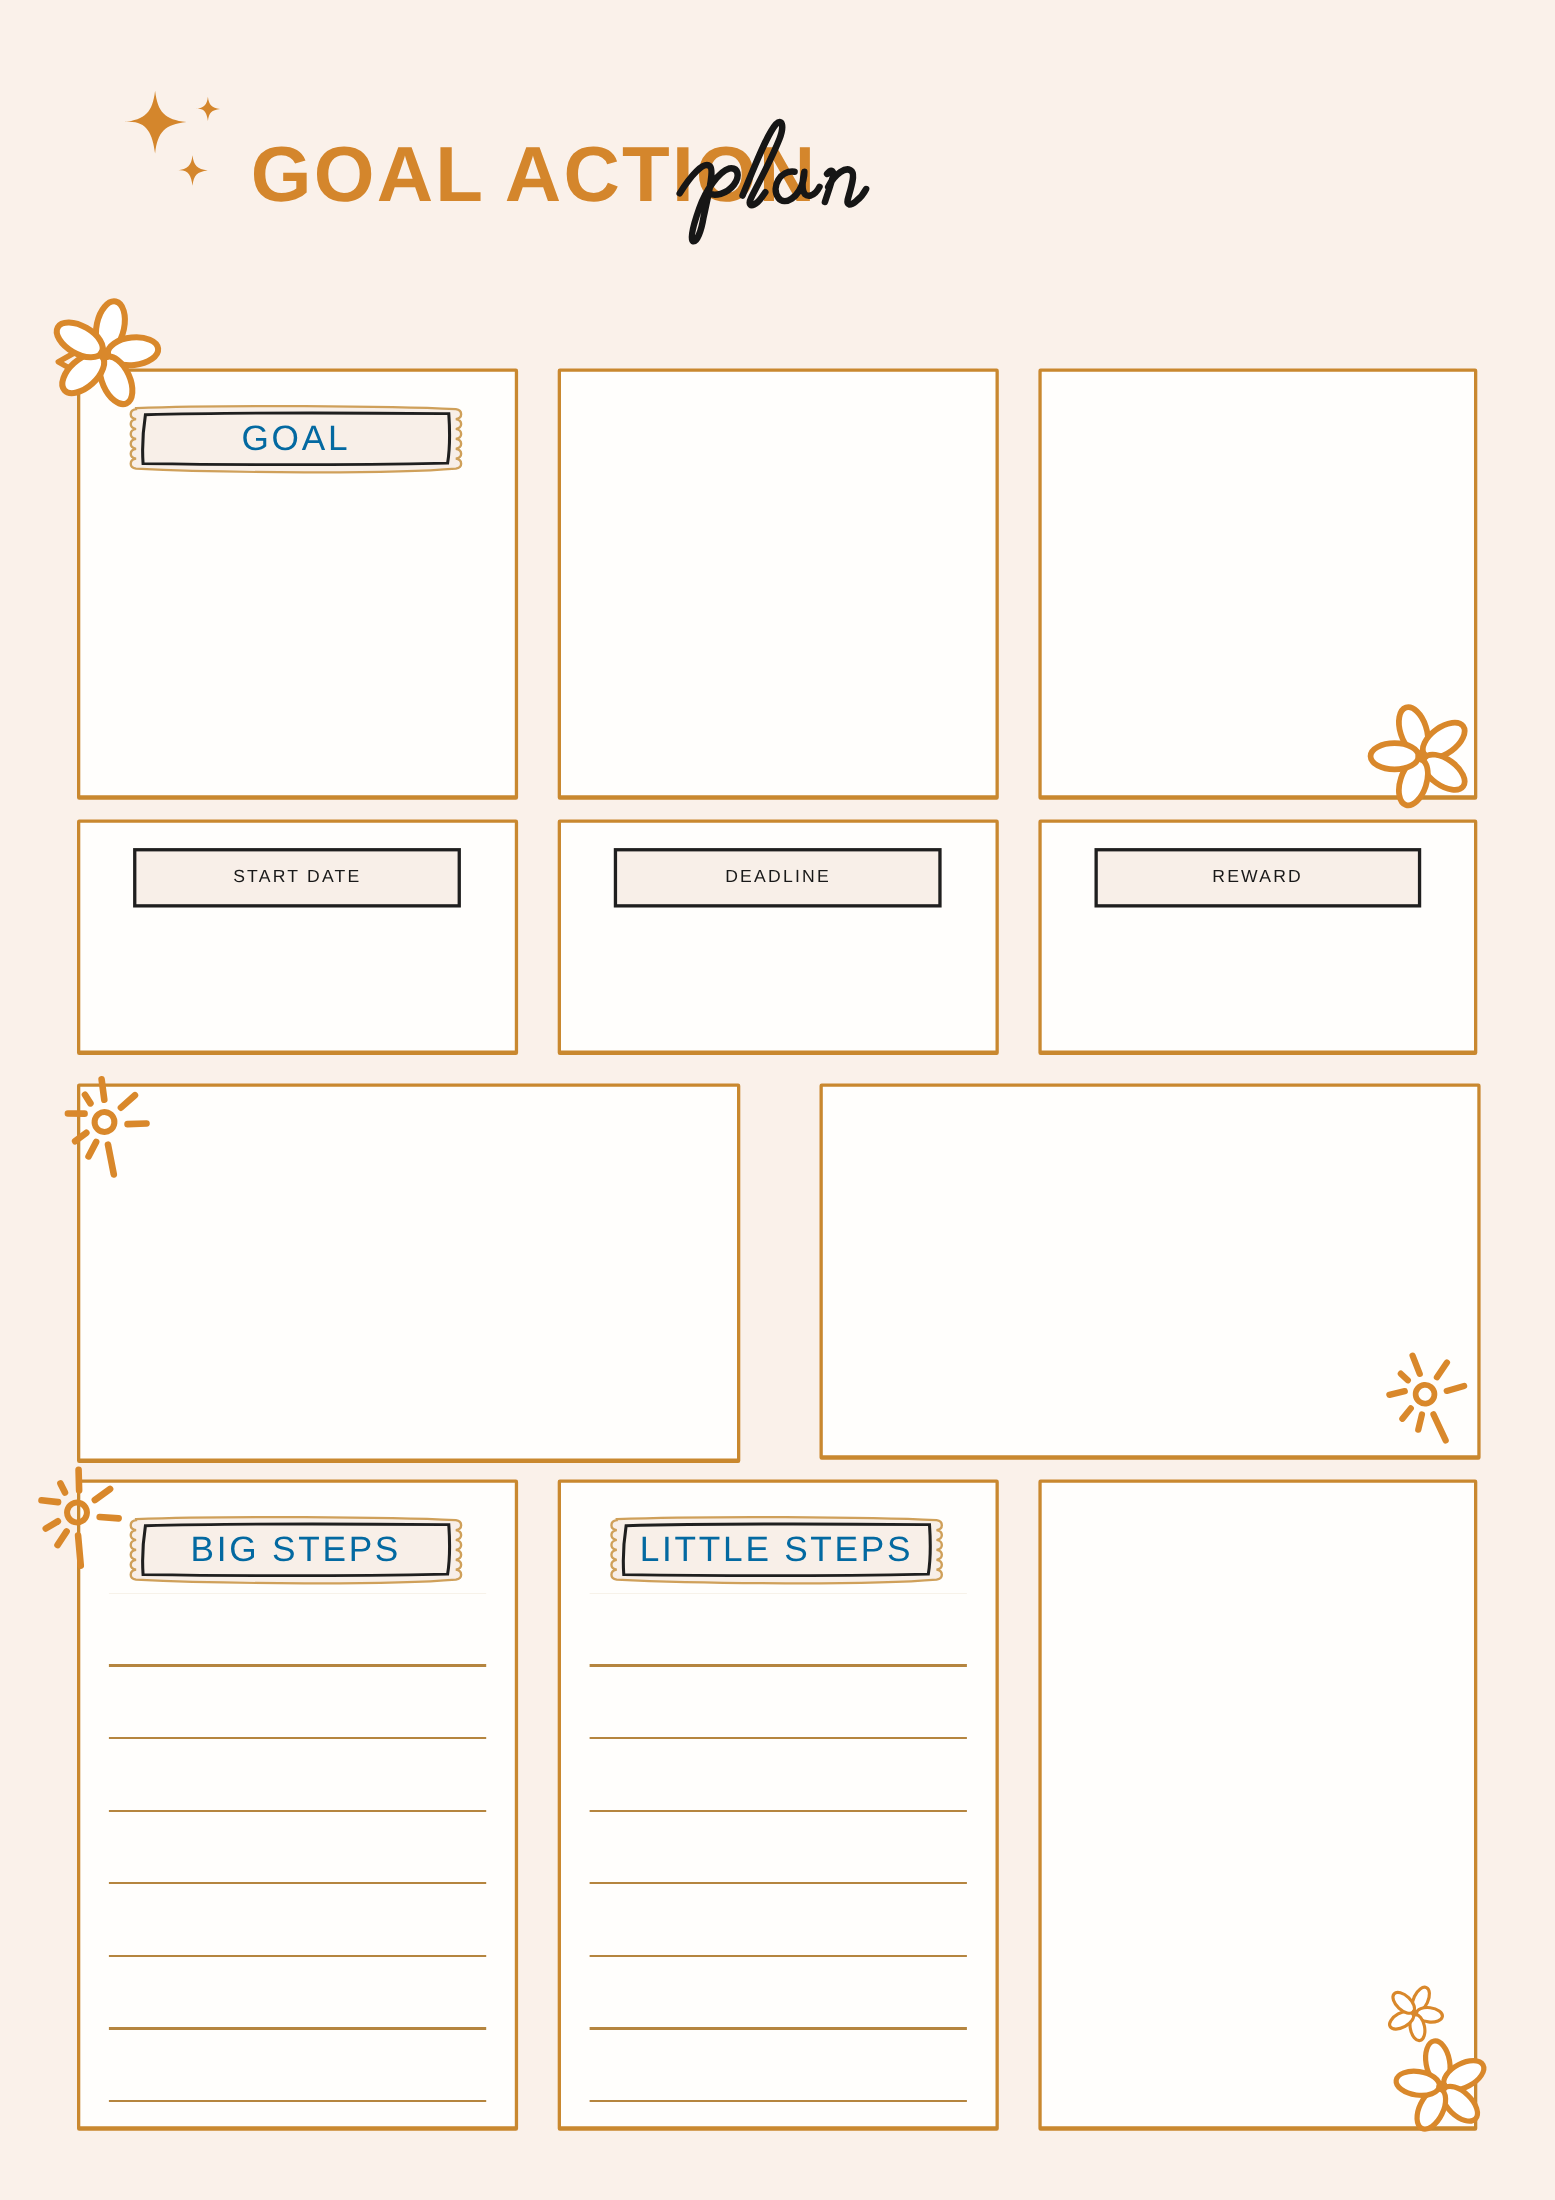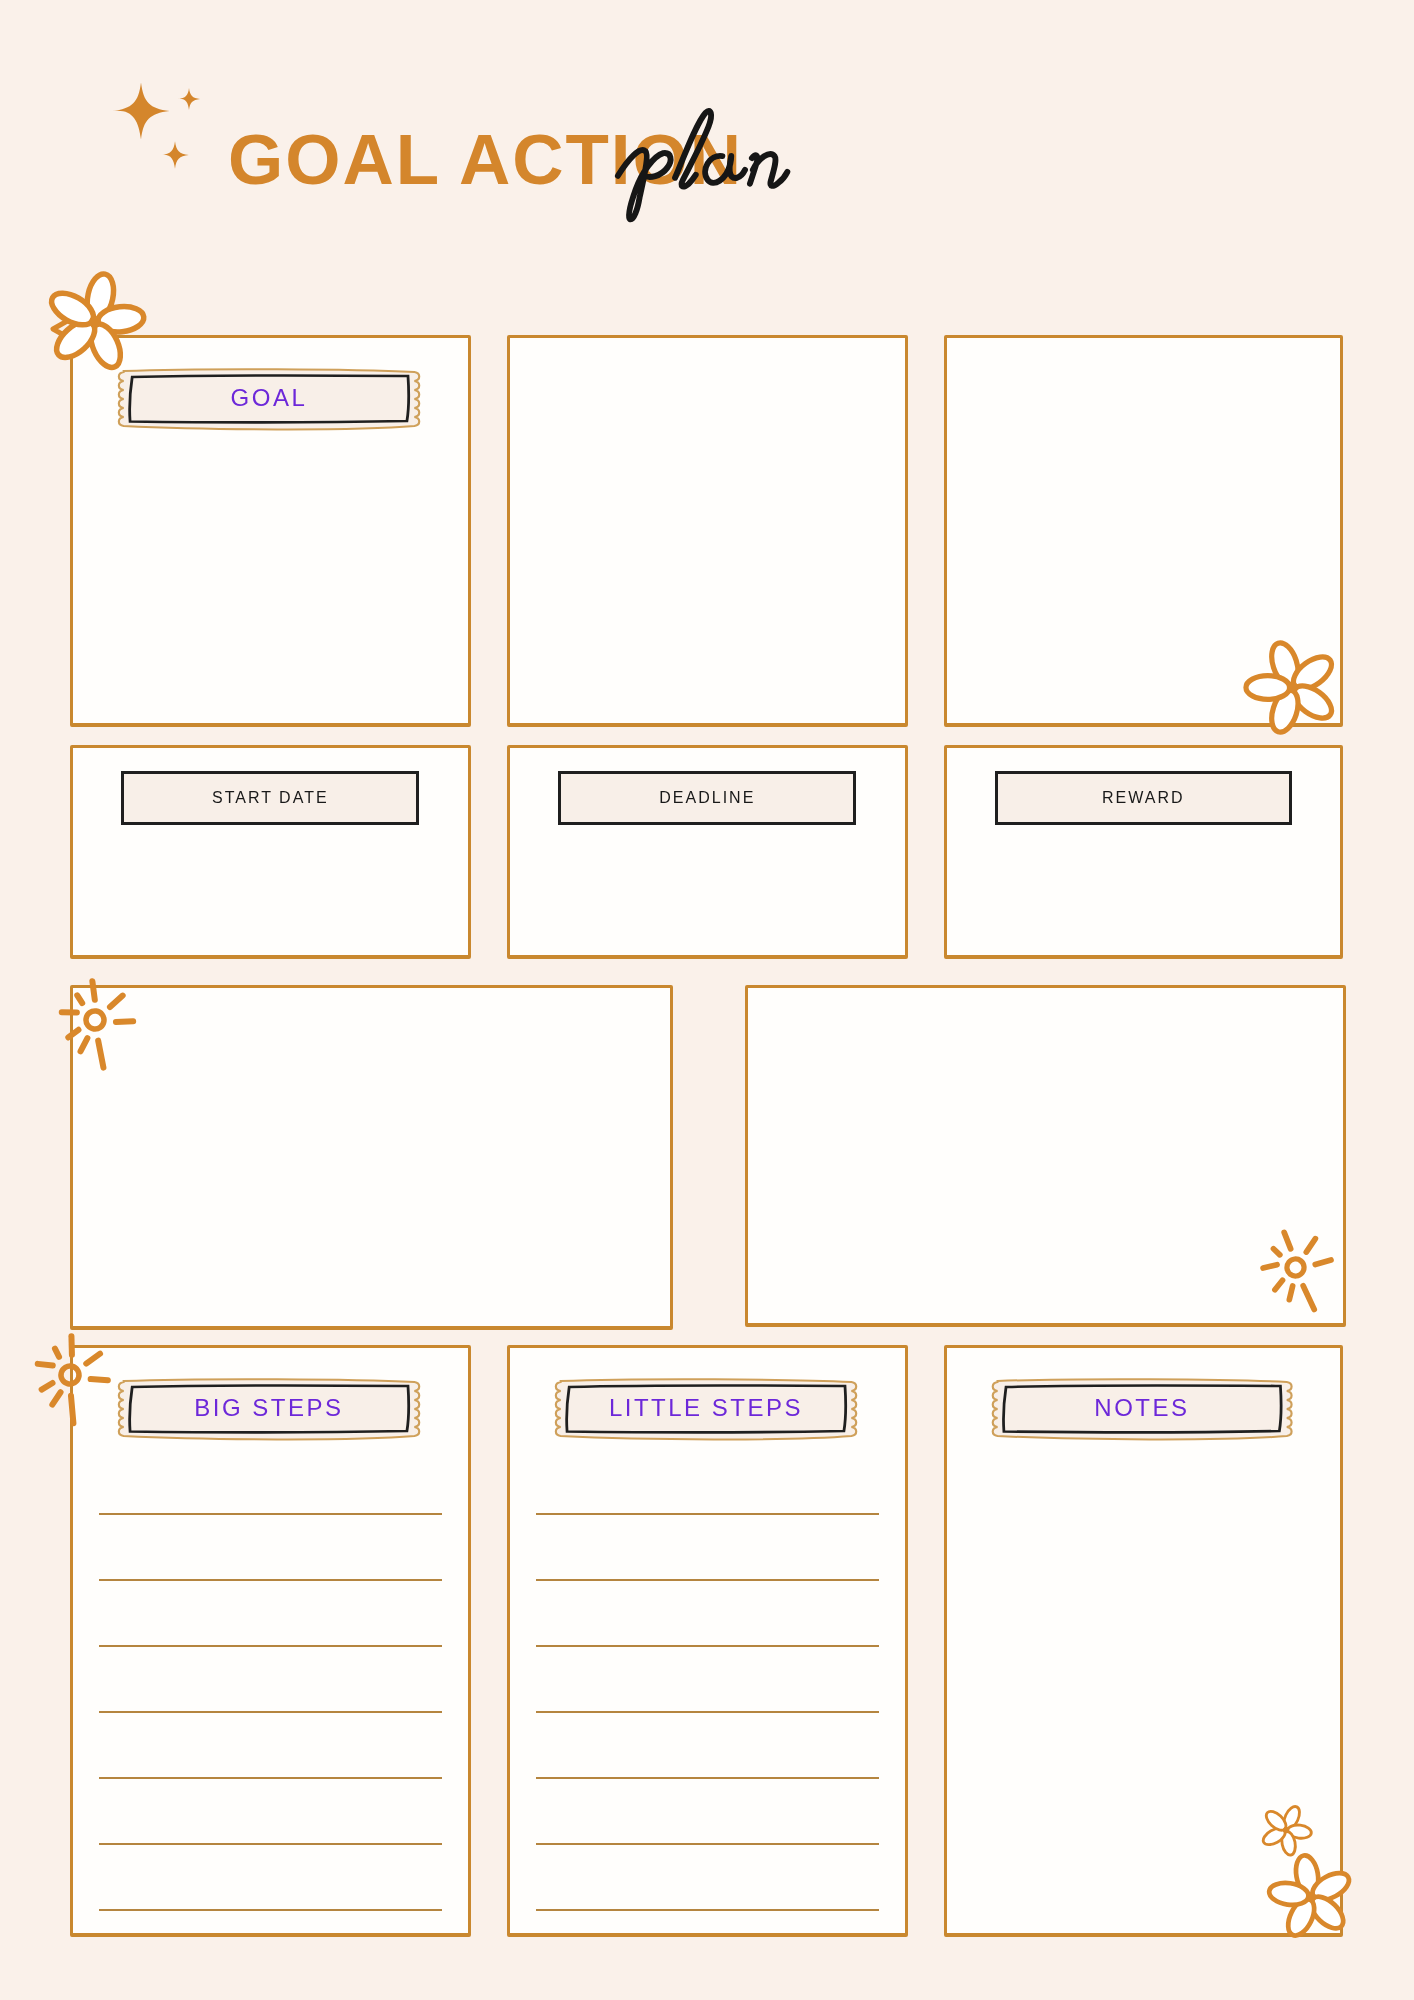--- a/index.html
+++ b/index.html
@@ -21,21 +21,21 @@
     position:absolute;background:#FFFEFC;
     border:3px solid #C9882F;border-bottom-width:4px;border-radius:2px;
   }
   
   .ticket{position:absolute;left:6.3%;width:86.6%;top:24px;height:74px}
   .ticket svg{position:absolute;left:0;top:0;width:100%;height:100%;overflow:visible}
   .t-outer{fill:#F8EFE8;stroke:#CFA05A;stroke-width:2}
   .t-inner{fill:#F8EFE8;stroke:#1F1F1F;stroke-width:2.6}
   .chip-text{
     position:absolute;left:50%;top:50%;transform:translate(-50%,-52%);
-    font-size:24px;font-weight:500;letter-spacing:2.5px;color:#6d28d9;white-space:nowrap;
+    font-size:32px;font-weight:500;letter-spacing:2.5px;color:#0369a1;white-space:nowrap;
   }
   
   .chip{
     position:absolute;left:12.2%;width:75.5%;top:23px;height:54px;
     background:#F8EFE8;border:3px solid #1F1F1F;box-sizing:border-box;
     display:flex;align-items:center;justify-content:center;
     font-size:16px;font-weight:500;letter-spacing:2px;color:#191919;white-space:nowrap;
   }
   .chip.low{top:18px}
   
@@ -165,27 +165,20 @@
       <svg viewBox="0 0 320 74" preserveAspectRatio="none" aria-hidden="true">
         <path class="t-outer" d="M24,9 C100,6 240,7 296,10 c6,1 6,8 0,9 c6,1 6,8 0,9 c6,1 6,8 0,9 c6,1 6,8 0,9 c6,1 6,8 0,9 c6,1 6,8 0,9 C240,69 100,68 24,64 c-6,-1 -6,-8 0,-9 c-6,-1 -6,-8 0,-9 c-6,-1 -6,-8 0,-9 c-6,-1 -6,-8 0,-9 c-6,-1 -6,-8 0,-9 c-6,-1 -6,-8 0,-9 Z"></path>
         <path class="t-inner" d="M32,15 C120,12.5 230,13.5 290,14 C291,30 291,46 289,59 C200,61 100,60.5 30,59.5 C29,44 30,29 32,15 Z"></path>
       </svg>
       <span class="chip-text">LITTLE STEPS</span>
     </div>
     <div class="lines"></div>
   </section>
 
   <section class="box" style="left:944px;top:1345px;width:393px;height:585px">
-    <div class="ticket">
-      <svg viewBox="0 0 320 74" preserveAspectRatio="none" aria-hidden="true">
-        <path class="t-outer" d="M24,9 C100,6 240,7 296,10 c6,1 6,8 0,9 c6,1 6,8 0,9 c6,1 6,8 0,9 c6,1 6,8 0,9 c6,1 6,8 0,9 c6,1 6,8 0,9 C240,69 100,68 24,64 c-6,-1 -6,-8 0,-9 c-6,-1 -6,-8 0,-9 c-6,-1 -6,-8 0,-9 c-6,-1 -6,-8 0,-9 c-6,-1 -6,-8 0,-9 c-6,-1 -6,-8 0,-9 Z"></path>
-        <path class="t-inner" d="M32,15 C120,12.5 230,13.5 290,14 C291,30 291,46 289,59 C200,61 100,60.5 30,59.5 C29,44 30,29 32,15 Z"></path>
-      </svg>
-      <span class="chip-text">NOTES</span>
-    </div>
     <div class="write tall"></div>
   </section>
 
   <svg class="doodle" style="left:45px;top:272px;width:100px;height:100px" viewBox="0 0 100 100">
     <path d="M24,48 L8,57 L24,66" fill="none" stroke="#D9882B" stroke-width="5" stroke-linecap="round" stroke-linejoin="round"></path>
     <use href="#sym-flower" x="0" y="0" width="100" height="100" transform="rotate(12,50,50)"></use>
   </svg>
 
   <svg class="doodle" style="left:1245px;top:640px;width:95px;height:95px" viewBox="0 0 100 100">
     <use href="#sym-flower" x="0" y="0" width="100" height="100" transform="rotate(-18,50,50)"></use>

